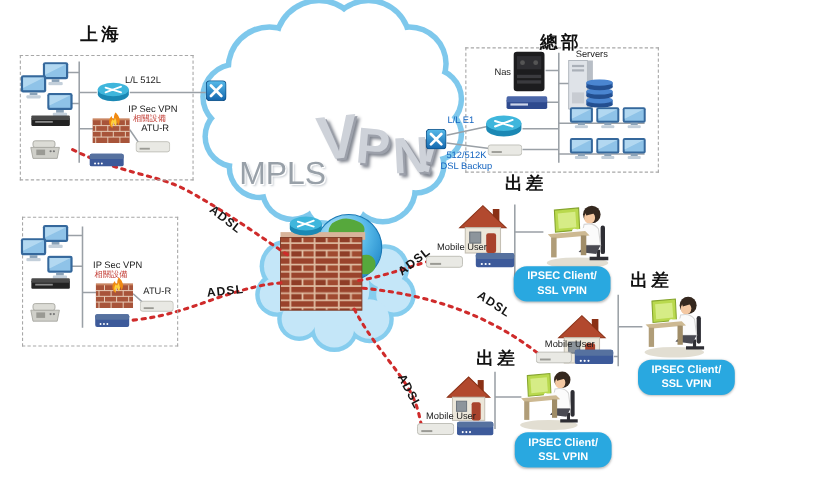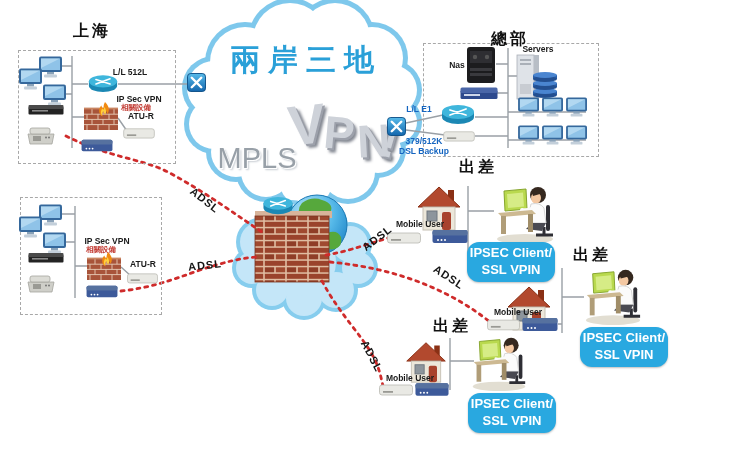--- a/index.html
+++ b/index.html
@@ -1,26 +1,26 @@
 <!DOCTYPE html>
 <html><head>
 <meta charset="utf-8">
 <style>
   html,body{margin:0;padding:0;background:#fff;}
   #stage{position:relative;width:756px;height:453px;background:#fff;overflow:hidden;
          font-family:"Liberation Sans",sans-serif;}
   svg.layer{position:absolute;left:0;top:0;}
   .t{position:absolute;white-space:nowrap;}
   .site-title{font-size:16px;font-weight:bold;color:#111;letter-spacing:3px;text-align:center;}
-  .sm{font-size:8.5px;font-weight:bold;color:#1b1b1b;text-align:center;}
+  .sm{font-size:8.5px;font-weight:normal;color:#1b1b1b;text-align:center;}
   .blue{color:#1565c0;}
-  .red{color:#c23a32;font-size:7.5px;font-weight:bold;}
+  .red{color:#c23a32;font-size:7.5px;font-weight:normal;}
   .adsl{font-size:11px;font-weight:bold;color:#151515;letter-spacing:1px;}
   .badge{position:absolute;width:88px;background:#29a8e0;border-radius:12px;color:#fff;
-         font-size:13px;font-weight:bold;text-align:center;line-height:1.3;
+         font-size:10px;font-weight:bold;text-align:center;line-height:1.3;
          padding:3px 0;box-shadow:0 1px 2px rgba(0,0,0,.25);}
   .box{position:absolute;border:1px dashed #a8a8a8;}
   .dev{position:absolute;}
   .cloud-title{font-size:30px;font-weight:bold;color:#2aa0d8;letter-spacing:8px;}
   .mpls{font-size:29px;font-weight:normal;color:#98a0a8;text-shadow:1px 1px 0 #fff,2px 2px 2px #c7ccd2;margin-top:32px;}
   .vpn3d{position:absolute;display:flex;align-items:flex-start;}
   .vpn3d span{font-weight:bold;color:#ced2d9;display:inline-block;
               text-shadow:2px 2px 0 #9ca0aa,4px 4px 3px #80858f;}
   .internet{font-size:24px;font-weight:bold;color:#111;text-align:center;}
 </style>
@@ -324,21 +324,20 @@
   <svg class="dev" style="left:127px;top:271px;width:31px;height:13px">
       <use href="#modemw"></use>
     </svg>
   <svg class="dev" style="left:84px;top:284px;width:36px;height:15px">
       <use href="#modemb"></use>
     </svg>
   <div class="t sm" style="left:77px;top:236px;width:60px">IP Sec VPN</div>
   <div class="t red" style="left:71px;top:245px;width:60px;text-align:center">相關設備</div>
   <div class="t sm" style="left:123px;top:259px;width:40px">ATU-R</div>
 
-  <div class="t cloud-title" style="left:214px;top:40px;width:184px;text-align:center">兩岸三地</div>
   <div class="t mpls" style="left:207px;top:110px;width:100px;text-align:center">MPLS</div>
   <div class="vpn3d" style="left:288px;top:92px">
     <span style="font-size:56px;transform:rotate(-6deg)">V</span>
     <span style="font-size:46px;transform:rotate(5deg) translateY(14px)">P</span>
     <span style="font-size:46px;transform:rotate(-3deg) translateY(22px)">N</span>
     <span style="font-size:44px;transform:rotate(14deg) translateY(26px)">!</span>
   </div>
 
   <div class="t site-title" style="left:478px;top:29px;width:64px">總部</div>
   <svg class="dev" style="left:466px;top:46px;width:30px;height:38px">
@@ -377,21 +376,21 @@
   <svg class="dev" style="left:565px;top:125px;width:24px;height:20px">
       <use href="#monitor"></use>
     </svg>
   <svg class="dev" style="left:387px;top:117px;width:19px;height:19px">
       <use href="#xswitch"></use>
     </svg>
   <div class="t sm" style="left:442px;top:60px;width:30px">Nas</div>
   <div class="t sm" style="left:513px;top:44px;width:50px">Servers</div>
   <div class="t sm blue" style="left:399px;top:104px;width:40px">L/L E1</div>
   <div class="t sm blue" style="left:394px;top:136px;width:60px;line-height:1.2">
-    <div>379/512K</div>
+    <div>512/512K</div>
     <div>DSL Backup</div>
   </div>
 
   <svg class="dev" style="left:262px;top:196px;width:32px;height:20px">
       <use href="#router"></use>
     </svg>
 
   <div class="t site-title" style="left:446px;top:157px;width:64px">出差</div>
   <svg class="dev" style="left:416px;top:184px;width:46px;height:48px">
       <use href="#house"></use>

